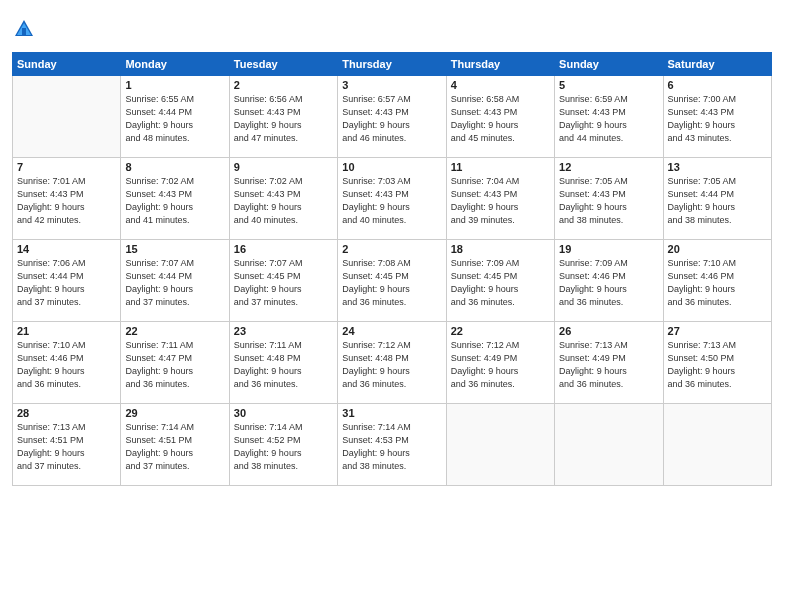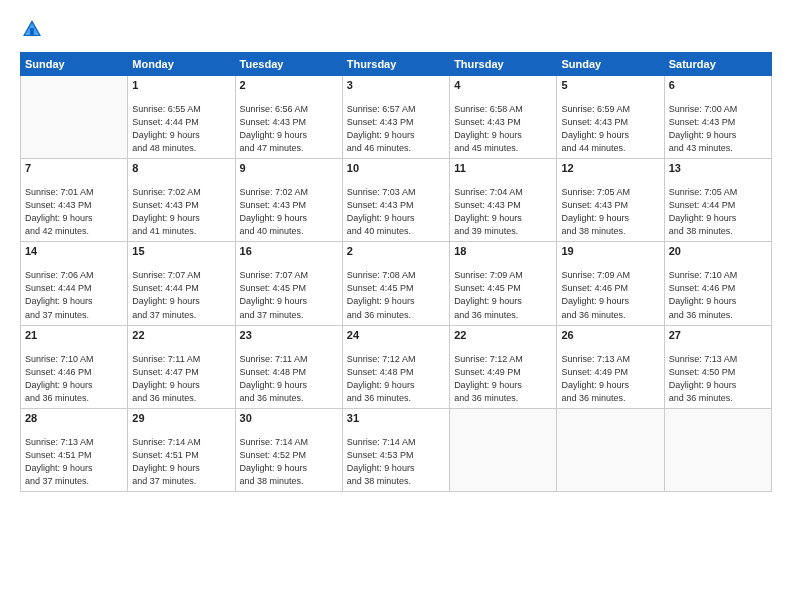--- a/index.html
+++ b/index.html
@@ -6,21 +6,21 @@
     body {
       font-family: Arial, sans-serif;
       background: #fff;
       width: 792px;
       height: 612px;
       overflow: hidden;
     }
     .page {
       width: 792px;
       height: 612px;
-      padding: 18px 20px 12px 20px;
+      padding: 18px 20px 12px 12px;
       background: #fff;
     }
     .header {
       display: flex;
       justify-content: space-between;
       align-items: flex-start;
       margin-bottom: 8px;
     }
     .logo {
       display: flex;
@@ -80,21 +80,20 @@
     .day-num {
       font-size: 11px;
       font-weight: bold;
       color: #222;
       margin-bottom: 2px;
     }
     .day-info {
       color: #333;
       line-height: 1.45;
       font-size: 9px;
-      margin-top: 12px;
     }
     .last-row td {
       height: 70px;
     }
   </style>
 </head>
 <body>
 
 <div class="page">
   <div class="header">

